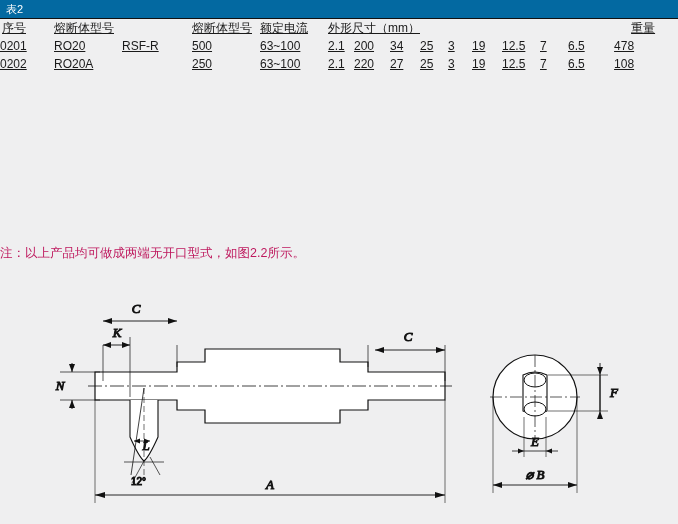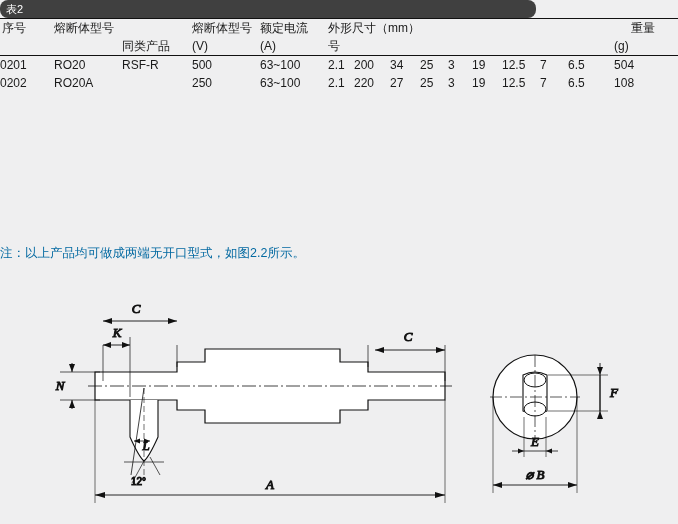--- a/index.html
+++ b/index.html
@@ -6,31 +6,30 @@
   body{
     width:678px;height:524px;
     background:#efeff0;
     font-family:"Liberation Sans","DejaVu Sans",sans-serif;
     color:#1a1a1a;
     overflow:hidden;
     position:relative;
   }
   
   .caption-bar{
-    position:absolute;left:0;top:0;width:536px;height:18px;
-    background:#404040;
-    border-radius:8px;
+    position:absolute;left:0;top:0;width:678px;height:18px;
+    background:#0369a1;
   }
   .caption-bar .cap-text{
     position:absolute;left:6px;top:2px;
     font-size:11px;color:#ffffff;line-height:14px;
   }
   
   .tbl-wrap{
-    position:absolute;left:0;top:18px;width:678px;
+    position:absolute;left:0;top:18px;width:678px;text-decoration:underline;
   }
   table.spec{
     border-collapse:collapse;
     width:678px;
     font-size:12px;
     table-layout:fixed;
   }
   table.spec td,table.spec th{
     padding:0;
     font-weight:normal;
@@ -41,21 +40,21 @@
     white-space:nowrap;
   }
   .rule-top td{border-top:1.3px solid #111;}
   .rule-bot td{border-bottom:1.3px solid #111;}
   .rule-thin td{border-bottom:1px solid #111;}
   .pl2{padding-left:2px !important;}
   
   
   .note{
     position:absolute;left:0;top:245px;
-    font-size:12.5px;color:#0369a1;
+    font-size:12.5px;color:#be185d;
   }
   
   .drawing{
     position:absolute;left:0;top:285px;width:678px;height:239px;
   }
   svg{display:block;}
   .lbl-i{font-family:"Liberation Serif","DejaVu Serif",serif;font-style:italic;font-size:13px;fill:#111;}
   .lbl-sm{font-family:"Liberation Sans","DejaVu Sans",sans-serif;font-size:10px;fill:#111;}
 </style>
 </head>
@@ -86,54 +85,37 @@
   </colgroup>
   <tbody>
     <tr class="rule-top">
       <td class="pl2">序号</td>
       <td class="pl2" colspan="2">熔断体型号</td>
       <td class="pl2">熔断体型号</td>
       <td class="pl2">额定电流</td>
       <td class="pl2" colspan="9">外形尺寸（mm）</td>
       <td style="text-align:center;padding-right:4px !important;">重量</td>
     </tr>
-    <tr class="rule-thin">
-      <td></td>
-      <td></td>
-      <td class="pl2">同类产品</td>
-      <td class="pl2">(V)</td>
-      <td class="pl2">(A)</td>
-      <td class="pl2">号</td>
-      <td></td>
-      <td></td>
-      <td></td>
-      <td></td>
-      <td></td>
-      <td></td>
-      <td></td>
-      <td></td>
-      <td class="pl2">(g)</td>
-    </tr>
 
     <tr>
       <td>0201</td>
       <td class="pl2">RO20</td>
       <td class="pl2">RSF-R</td>
       <td class="pl2">500</td>
       <td class="pl2">63~100</td>
       <td class="pl2">2.1</td>
       <td class="pl2">200</td>
       <td class="pl2">34</td>
       <td class="pl2">25</td>
       <td class="pl2">3</td>
       <td class="pl2">19</td>
       <td class="pl2">12.5</td>
       <td class="pl2">7</td>
       <td class="pl2">6.5</td>
-      <td class="pl2">504</td>
+      <td class="pl2">478</td>
     </tr>
     <tr>
       <td>0202</td>
       <td class="pl2">RO20A</td>
       <td class="pl2"></td>
       <td class="pl2">250</td>
       <td class="pl2">63~100</td>
       <td class="pl2">2.1</td>
       <td class="pl2">220</td>
       <td class="pl2">27</td>

